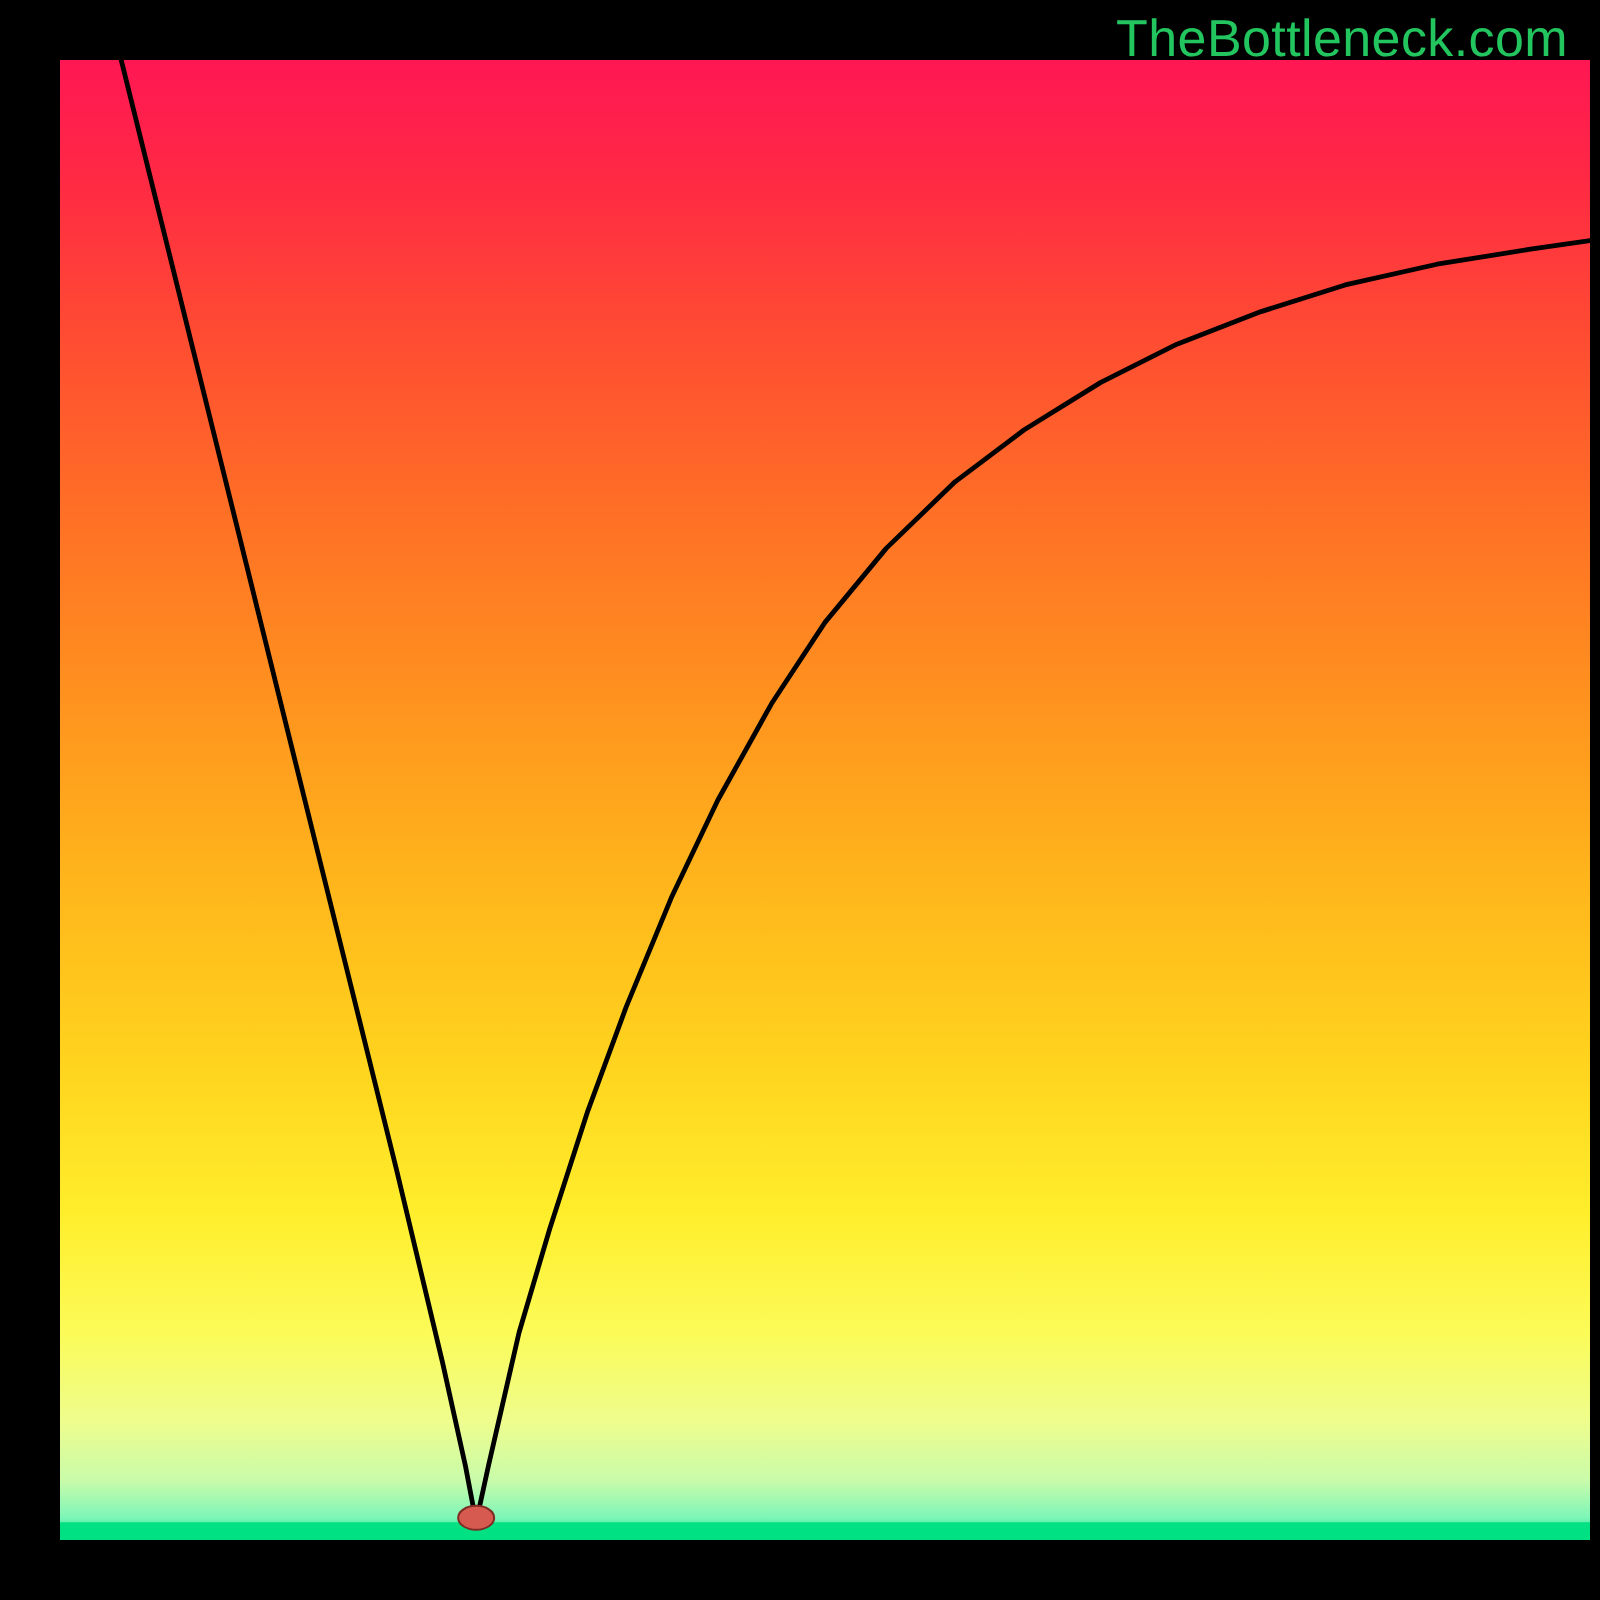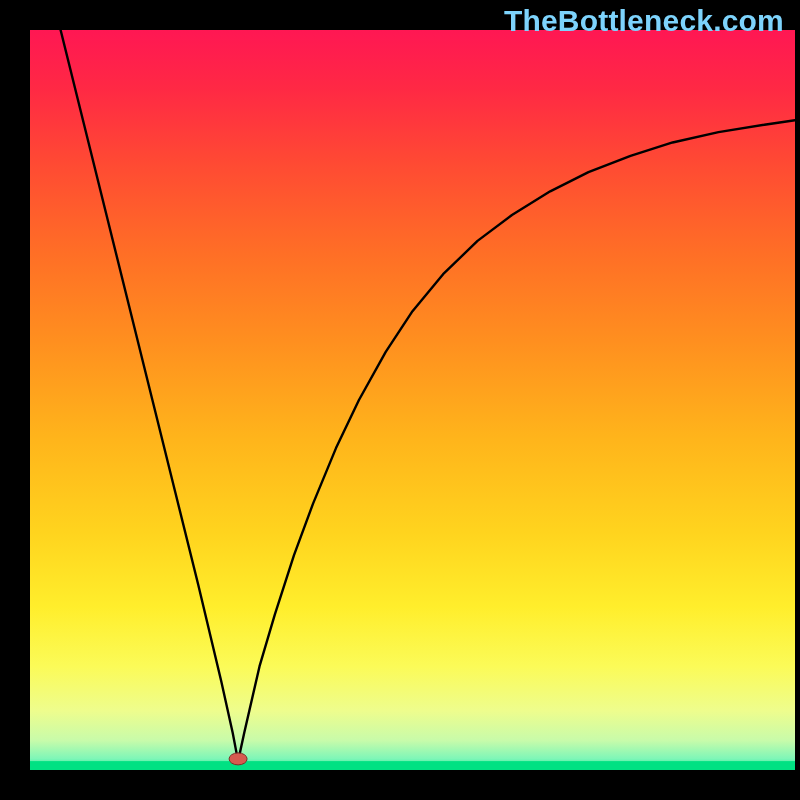--- a/index.html
+++ b/index.html
@@ -14,23 +14,23 @@
   .frame {
     position: relative;
     width: 800px;
     height: 800px;
     background: #000;
   }
   .watermark {
     position: absolute;
     top: 4px;
     right: 16px;
-    color: #7dd3fc;
-    font-size: 30px;
-    font-weight: 700;
+    color: #22c55e;
+    font-size: 26px;
+    font-weight: 400;
     letter-spacing: 0.2px;
     user-select: none;
   }
   .plot-area {
     position: absolute;
     left: 30px;
     top: 30px;
     right: 5px;
     bottom: 30px;
   }

